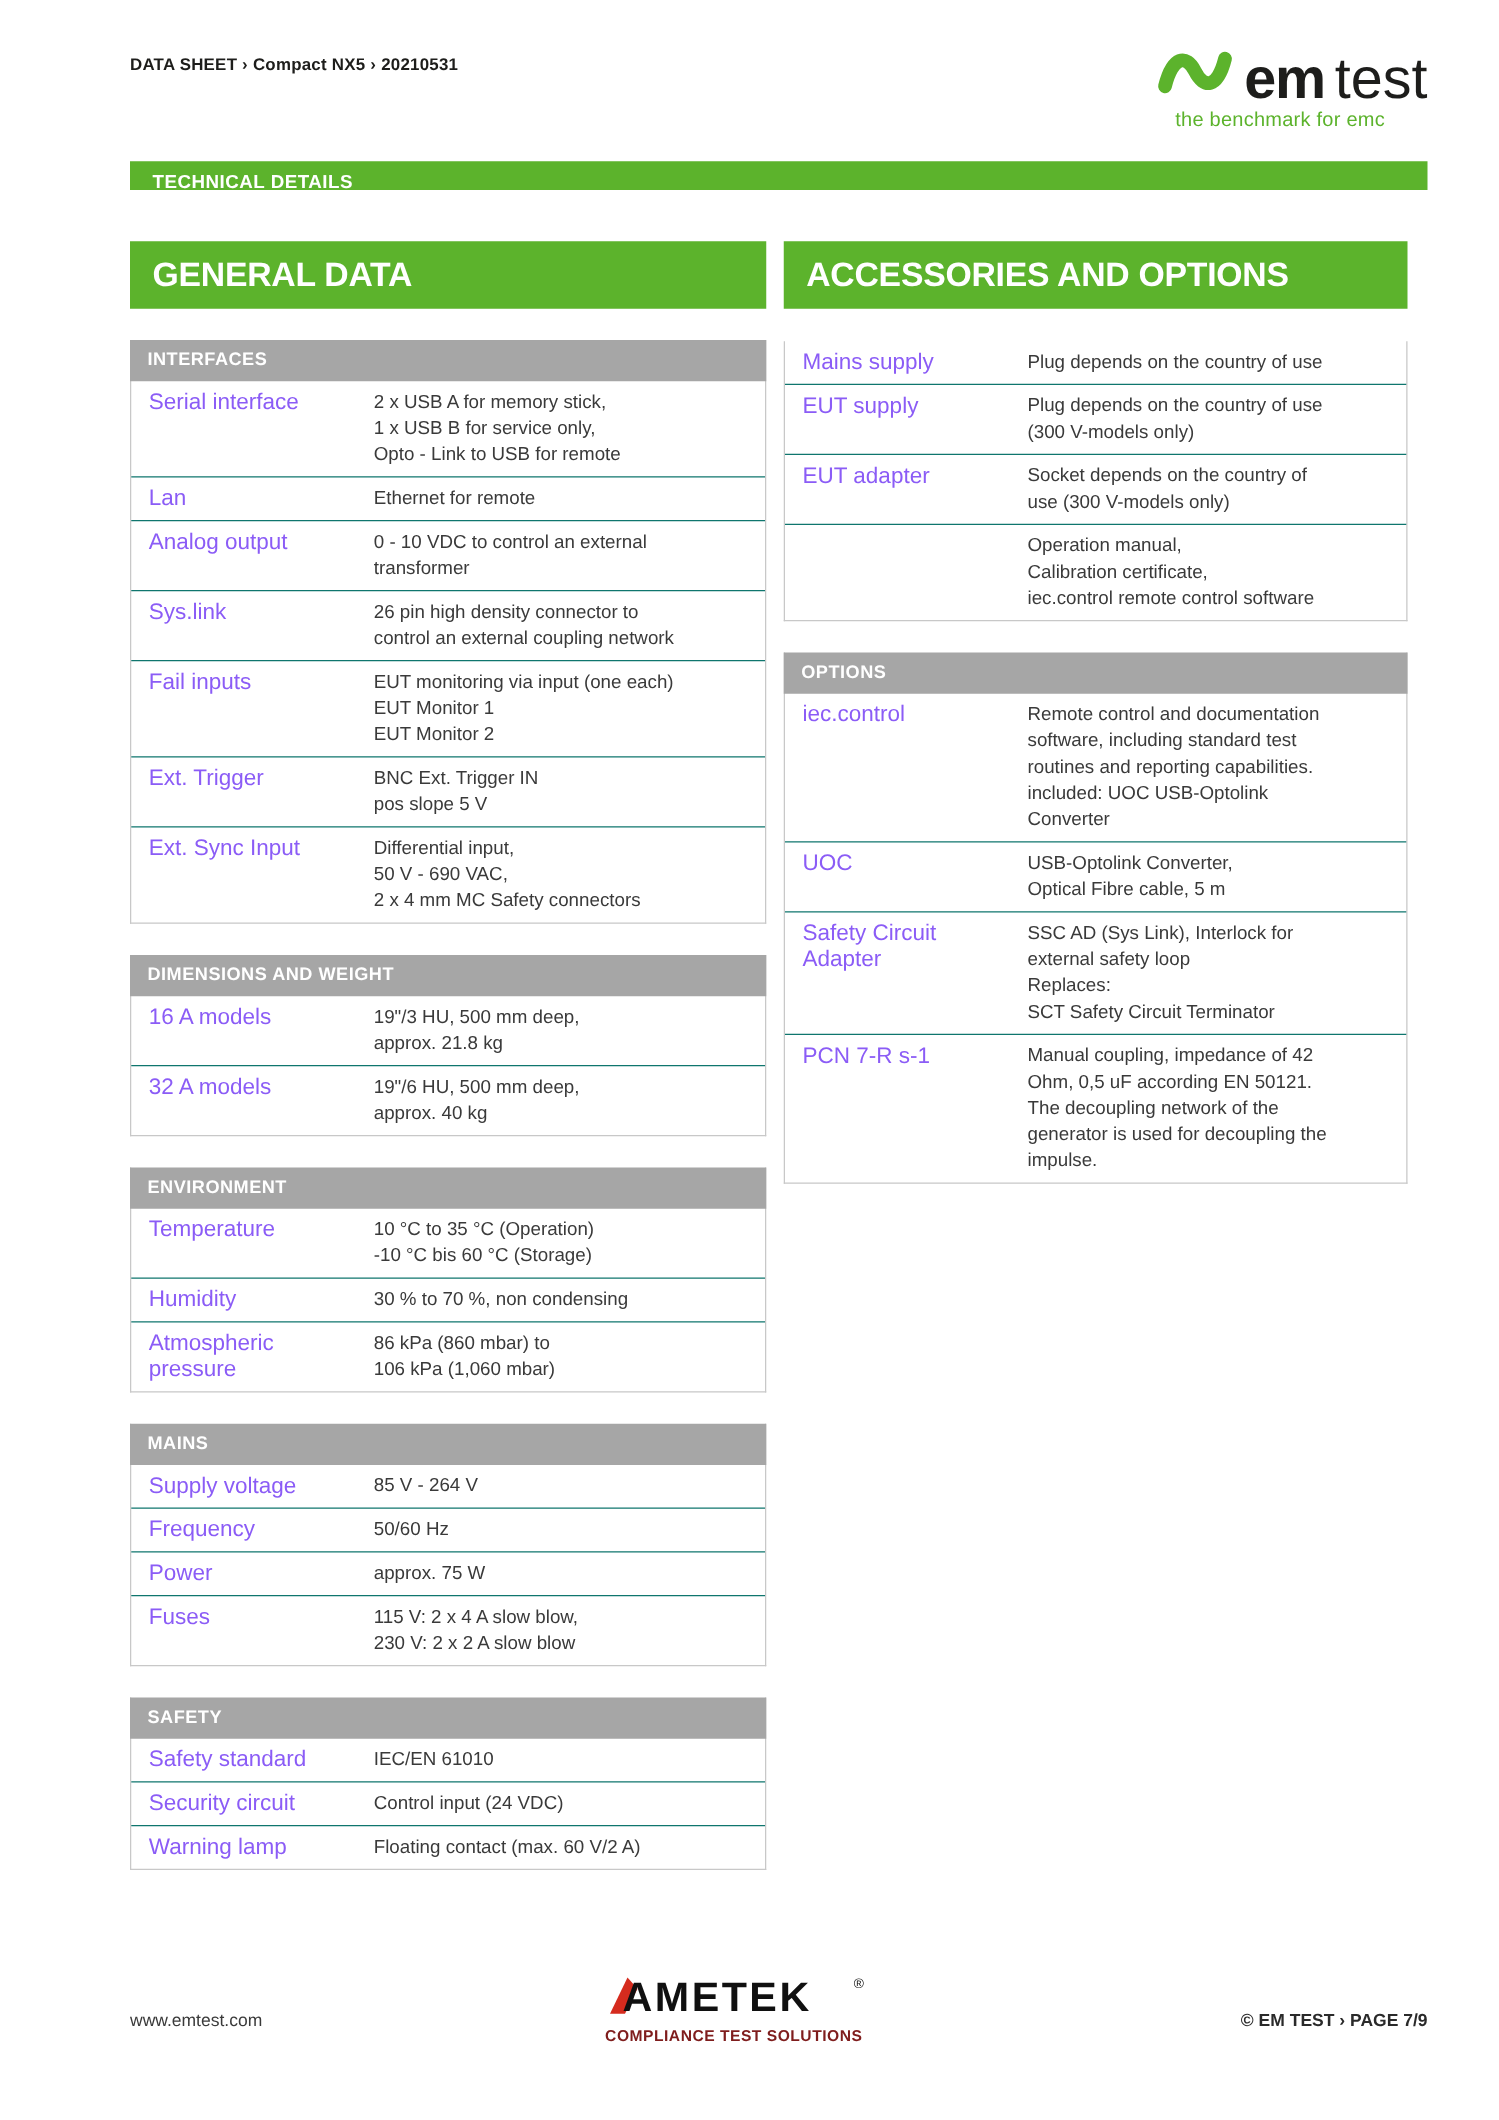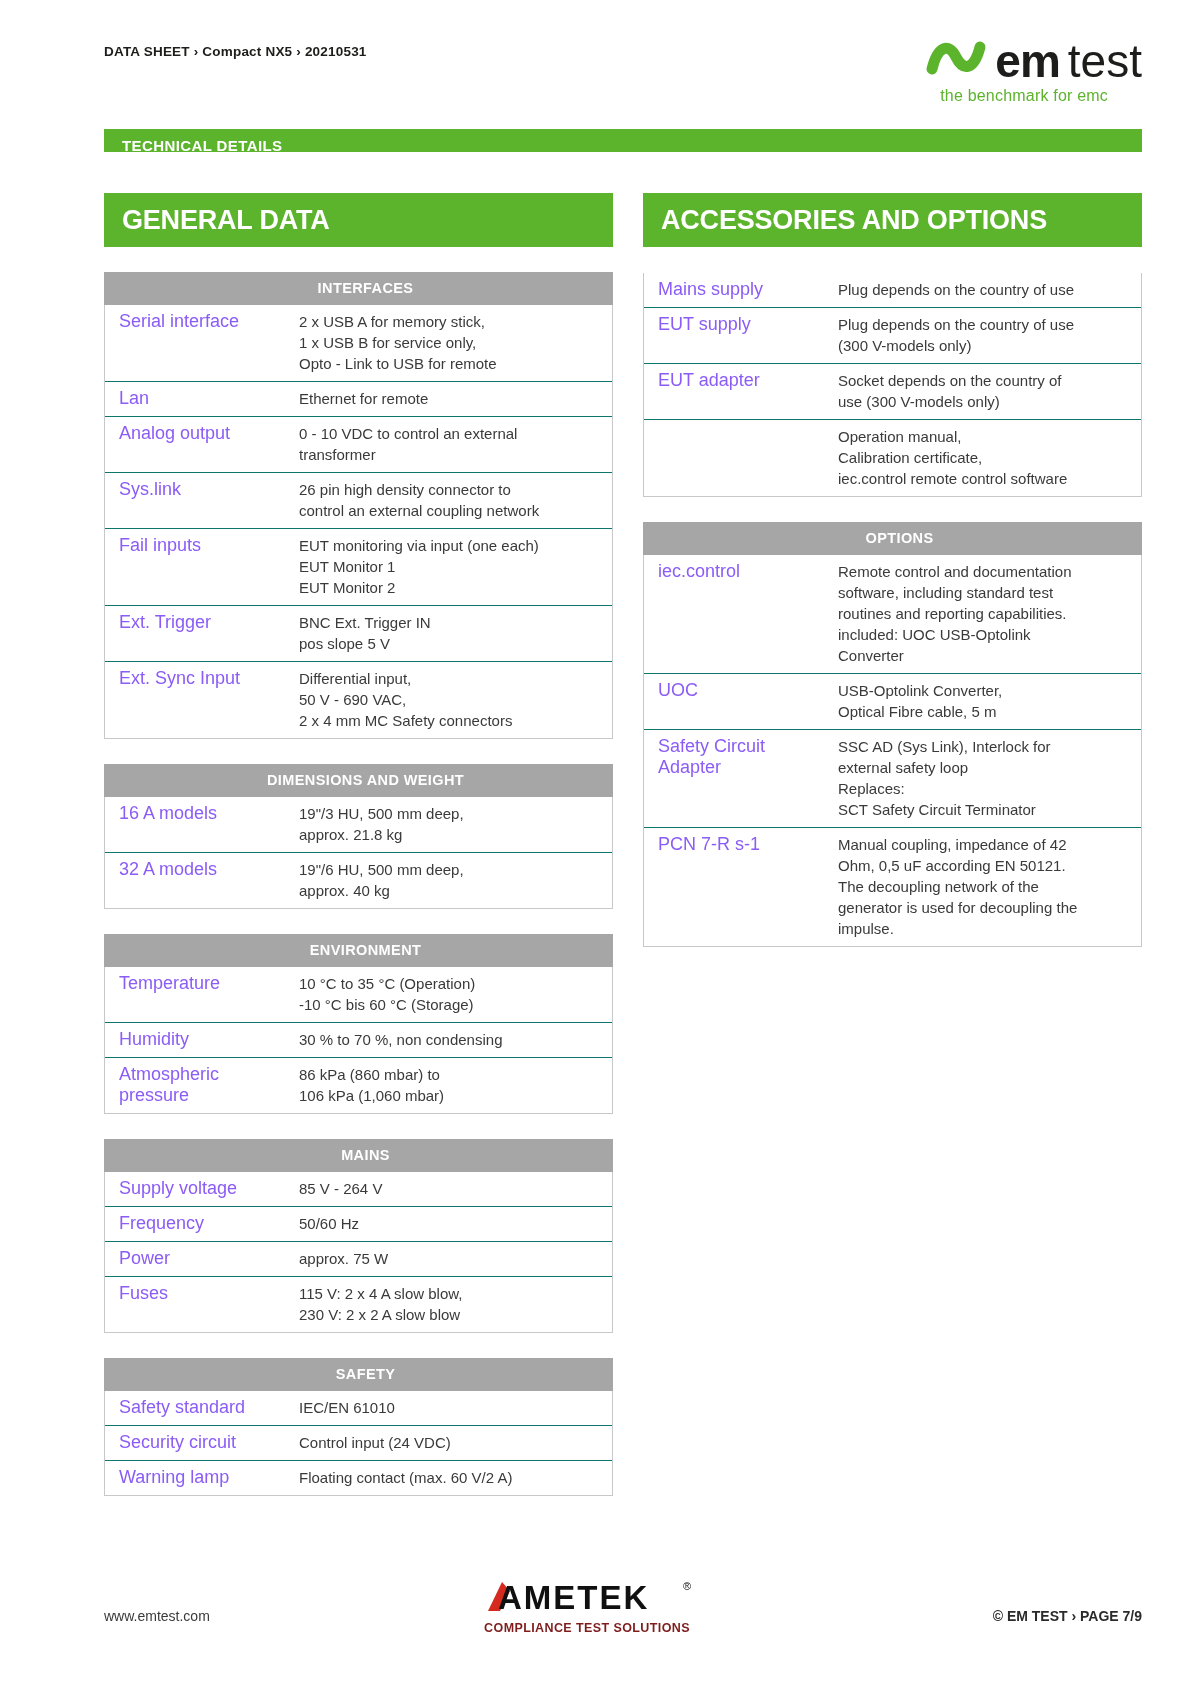--- a/index.html
+++ b/index.html
@@ -21,34 +21,34 @@
   .logo-wordmark .light { font-weight:400; margin-left:8px; letter-spacing:0; }
   .logo-tagline { font-size:16px; color:#5cb32c; margin-top:3px; padding-right:34px; letter-spacing:.2px; }
 
   .tech-bar {
     position:absolute; left:104px; top:129px; width:1038px; height:23px;
     background:#5cb32c; color:#fff; font-size:15px; font-weight:700;
     line-height:33px; padding-left:18px; letter-spacing:.4px;
   }
 
   
-  .cols { position:absolute; left:104px; top:193px; width:1038px; display:flex; gap:30px; }
+  .cols { position:absolute; left:104px; top:193px; width:1038px; display:flex; gap:14px; }
   .col-left  { width:509px; flex:none; }
   .col-right { width:499px; flex:none; }
   .col-banner {
     height:54px; background:#5cb32c; color:#fff;
     font-size:27px; font-weight:700; line-height:54px; padding-left:18px;
     letter-spacing:-.2px; margin-bottom:26px;
   }
 
   .spec-section { margin-bottom:26px; border:1px solid #c8c8c8; border-top:none; }
   .spec-header {
     background:#a6a6a6; color:#fff; font-size:14.5px; font-weight:700;
     line-height:33px; height:33px; padding-left:14px; letter-spacing:.4px;
-    margin:-1px; margin-bottom:0;text-align:center;
+    margin:-1px; margin-bottom:0;
   }
   .spec-row { display:flex; padding:6px 10px 7px 14px; }
   .spec-row + .spec-row { border-top:1px solid #0f766e; }
   .spec-label {
     width:180px; flex:none; font-size:18px; line-height:21px;
     color:#8b5cf6; white-space:pre-line; padding-right:8px;
   }
   .spec-value { flex:1; font-size:15px; line-height:21px; color:#3a3a3a; white-space:pre-line; }
 
   

